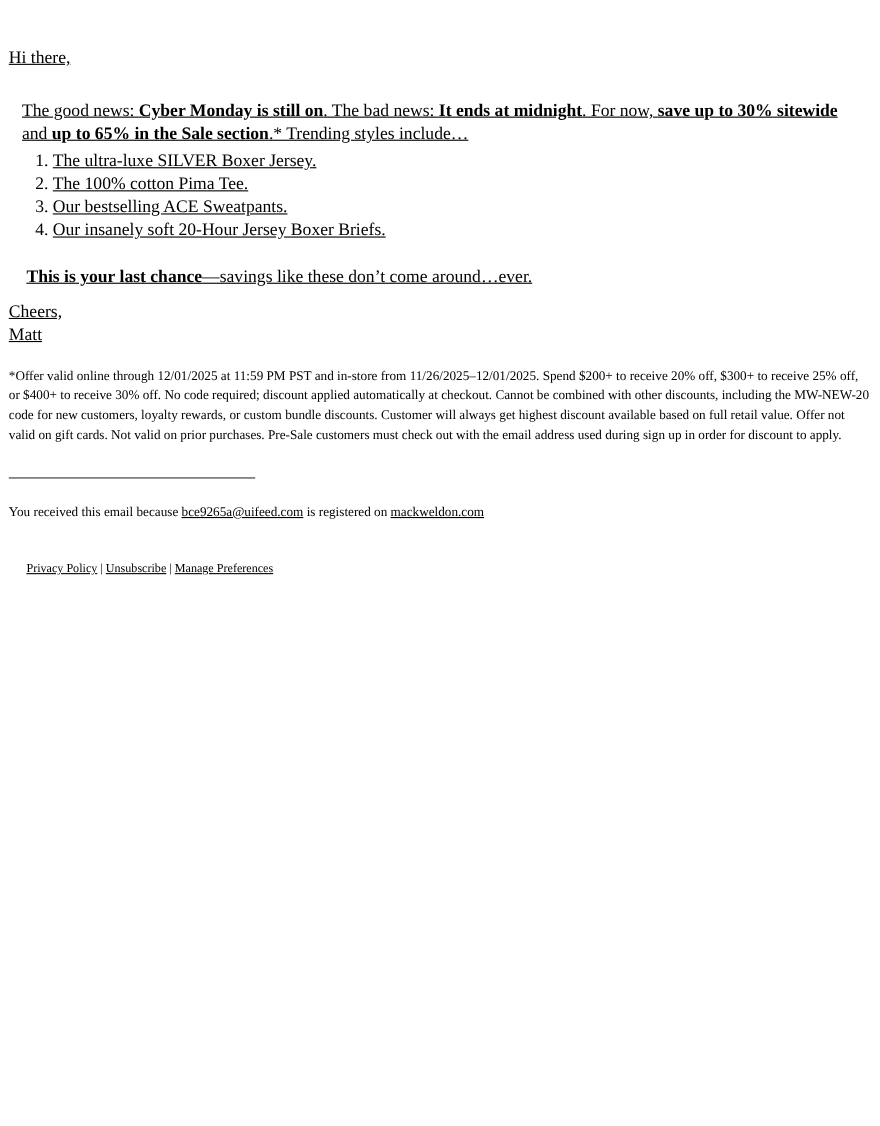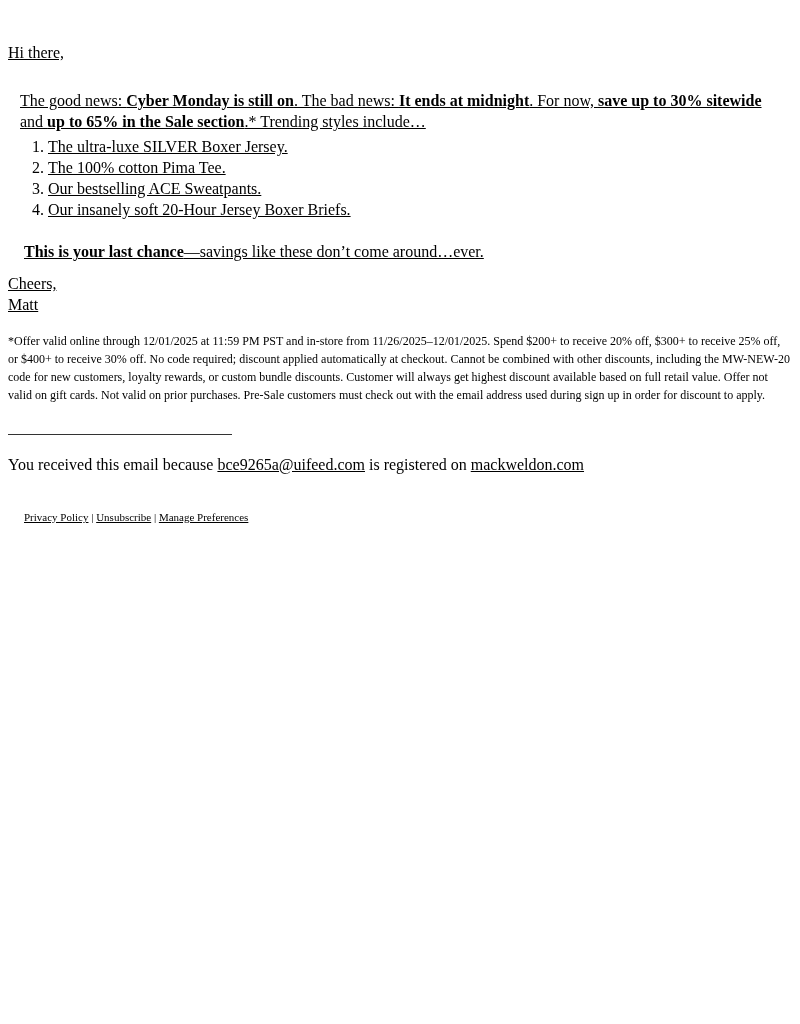--- a/index.html
+++ b/index.html
@@ -31,21 +31,21 @@
     .fine-print {
       position: absolute; top: 332px; left: 8px; width: 784px; margin: 0;
       font-size: 12px; line-height: 18px;
     }
     .separator {
       position: absolute; top: 434px; left: 8px; width: 224px;
       height: 0; border-top: 1px solid #333333;
     }
     .received {
       position: absolute; top: 457px; left: 8px; margin: 0;
-      font-size: 16px; line-height: 16px;
+      font-size: 12px; line-height: 16px;
     }
     .footer-links {
       position: absolute; top: 494px; left: 8px; margin: 16px;
       font-size: 11px; line-height: 14px;
     }
     a { color: #000000; text-decoration: underline; }
     b { font-weight: bold; }
   </style>
 </head>
 <body>

